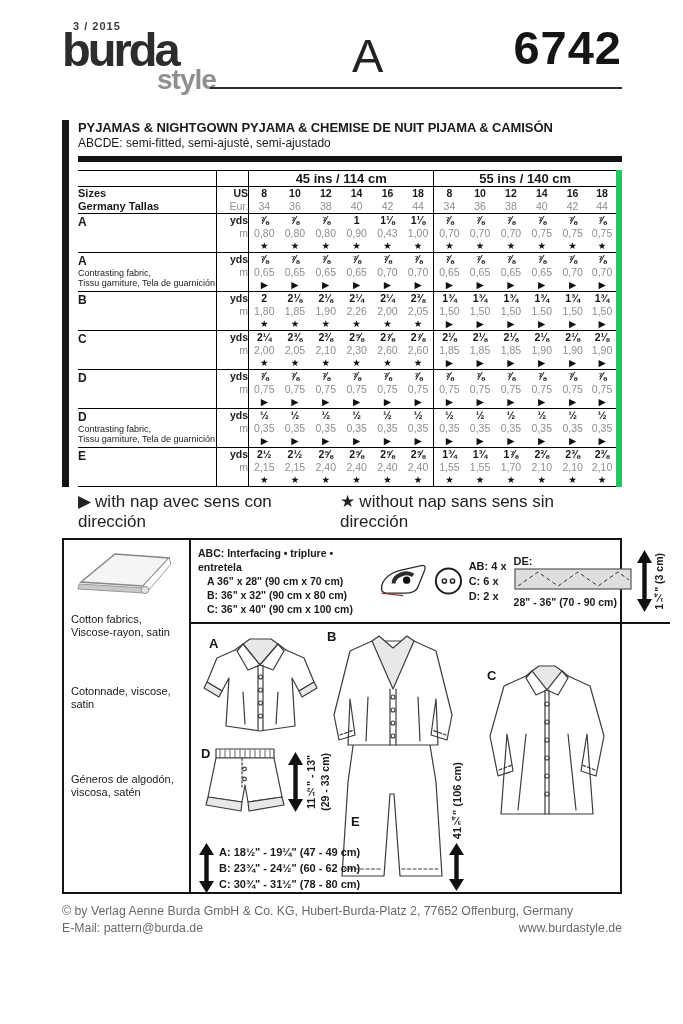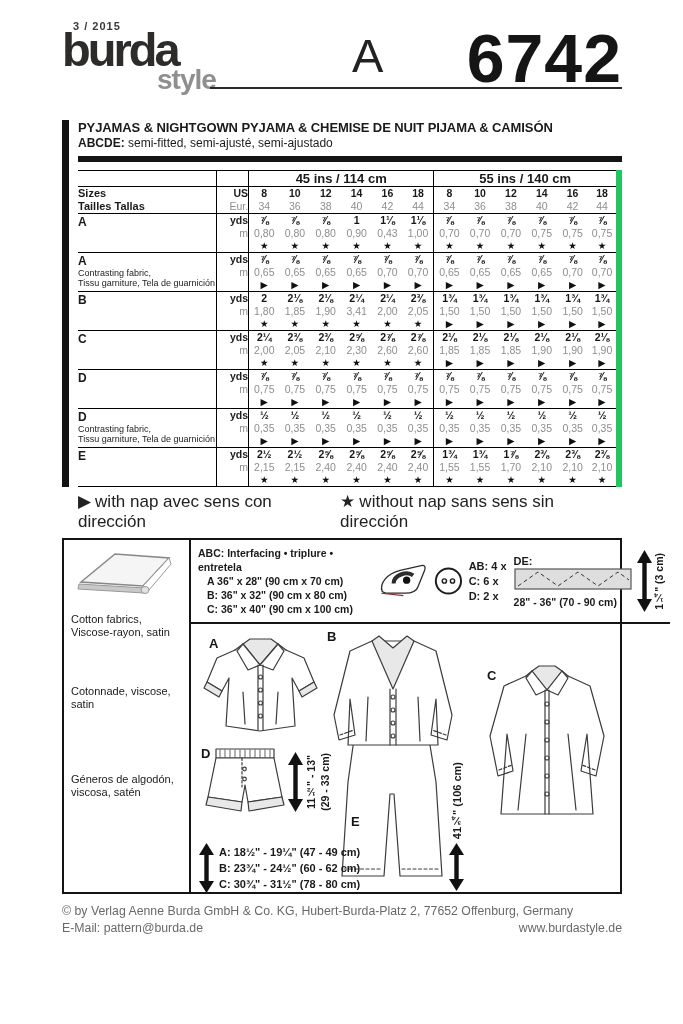--- a/index.html
+++ b/index.html
@@ -6,27 +6,27 @@
   body{width:683px;height:1024px;font-family:"Liberation Sans","DejaVu Sans",sans-serif;color:#1a1a1a;overflow:hidden;}
   .inner{padding:20px 61px 0 62px;position:relative;}
 
   
   .header{position:relative;height:88px;}
   .issue{position:absolute;left:11px;top:0;font-size:11px;font-weight:bold;color:#3a3a3a;letter-spacing:1px;}
   .burda{position:absolute;left:0;top:6px;font-size:47px;font-weight:bold;color:#2d2c2b;letter-spacing:-3px;line-height:1;}
   .stylew{position:absolute;left:95px;top:46px;font-size:28px;font-weight:bold;color:#8f8f8f;letter-spacing:-1px;line-height:1;}
   .hline{position:absolute;left:148px;right:0;top:67px;height:2px;background:#2b2b2b;}
   .viewletter{position:absolute;left:290px;top:12px;font-size:47px;font-weight:400;color:#222;line-height:1;}
-  .patno{position:absolute;right:0;top:4px;font-size:68px;font-weight:bold;color:#151515;letter-spacing:1px;line-height:1;}
+  .patno{position:absolute;right:0;top:4px;font-size:47px;font-weight:bold;color:#151515;letter-spacing:1px;line-height:1;}
 
   
   .barwrap{border-left:7px solid #141414;padding-left:9px;margin-top:12px;}
   .t1{font-size:13px;font-weight:bold;letter-spacing:-0.1px;}
   .t2{font-size:12px;margin-top:1px;}
-  .t2 .pref{font-weight:bold;}
+  .t2 .pref{font-weight:normal;}
   .thick{height:6px;background:#141414;margin-top:6px;}
 
   table.spec{border-collapse:collapse;width:100%;margin-top:8px;font-size:10.5px;border-right:6px solid #22c55e;}
   table.spec td{padding:0;vertical-align:top;border-top:1px solid #000;}
   table.spec tr:last-child td{border-bottom:1px solid #000;}
   td.gh{font-size:13px;font-weight:bold;text-align:center;padding:3px 0 2px;}
   td.lab{padding:1px 2px 2px 2px;}
   .szl div{font-weight:bold;font-size:11px;line-height:13px;}
   td.unit{text-align:right;padding-right:3px;border-left:1px solid #000;border-right:1px solid #000;}
   .uy{font-weight:bold;color:#1c1c1c;line-height:13px;}
@@ -109,21 +109,21 @@
         <tbody>
           <tr>
             <td class="lab"></td>
             <td class="unit"></td>
             <td class="gh vl" colspan="6">45 ins / 114 cm</td>
             <td class="gh vl" colspan="6">55 ins / 140 cm</td>
           </tr>
           <tr>
             <td class="lab szl">
               <div>Sizes</div>
-              <div>Tailles  Tallas</div>
+              <div>Germany  Tallas</div>
             </td>
             <td class="unit">
               <div class="uy">US</div>
               <div class="um">Eur.</div>
             </td>
             <td class="val vl">
               <div class="us">8</div>
               <div class="eur">34</div>
             </td>
             <td class="val">
@@ -329,21 +329,21 @@
               <div class="fm">1,85</div>
               <div class="fs">★</div>
             </td>
             <td class="val">
               <div class="fy">2⅛</div>
               <div class="fm">1,90</div>
               <div class="fs">★</div>
             </td>
             <td class="val">
               <div class="fy">2¼</div>
-              <div class="fm">3,41</div>
+              <div class="fm">2,26</div>
               <div class="fs">★</div>
             </td>
             <td class="val">
               <div class="fy">2¼</div>
               <div class="fm">2,00</div>
               <div class="fs">★</div>
             </td>
             <td class="val">
               <div class="fy">2⅜</div>
               <div class="fm">2,05</div>

